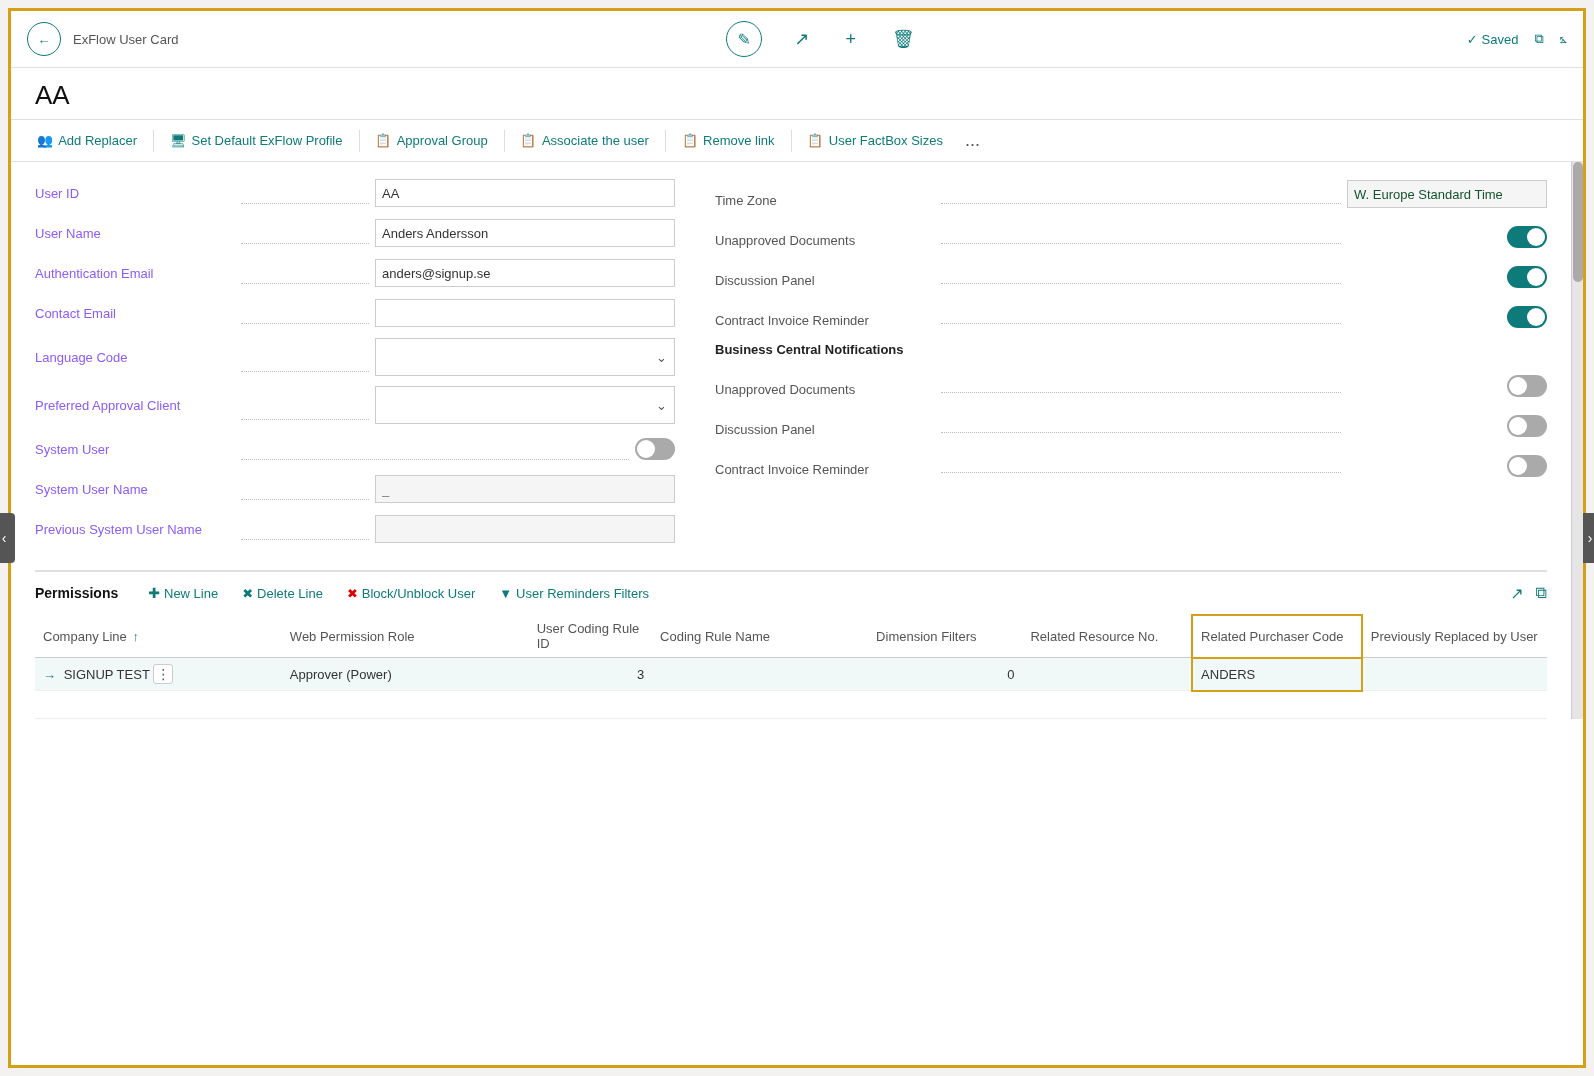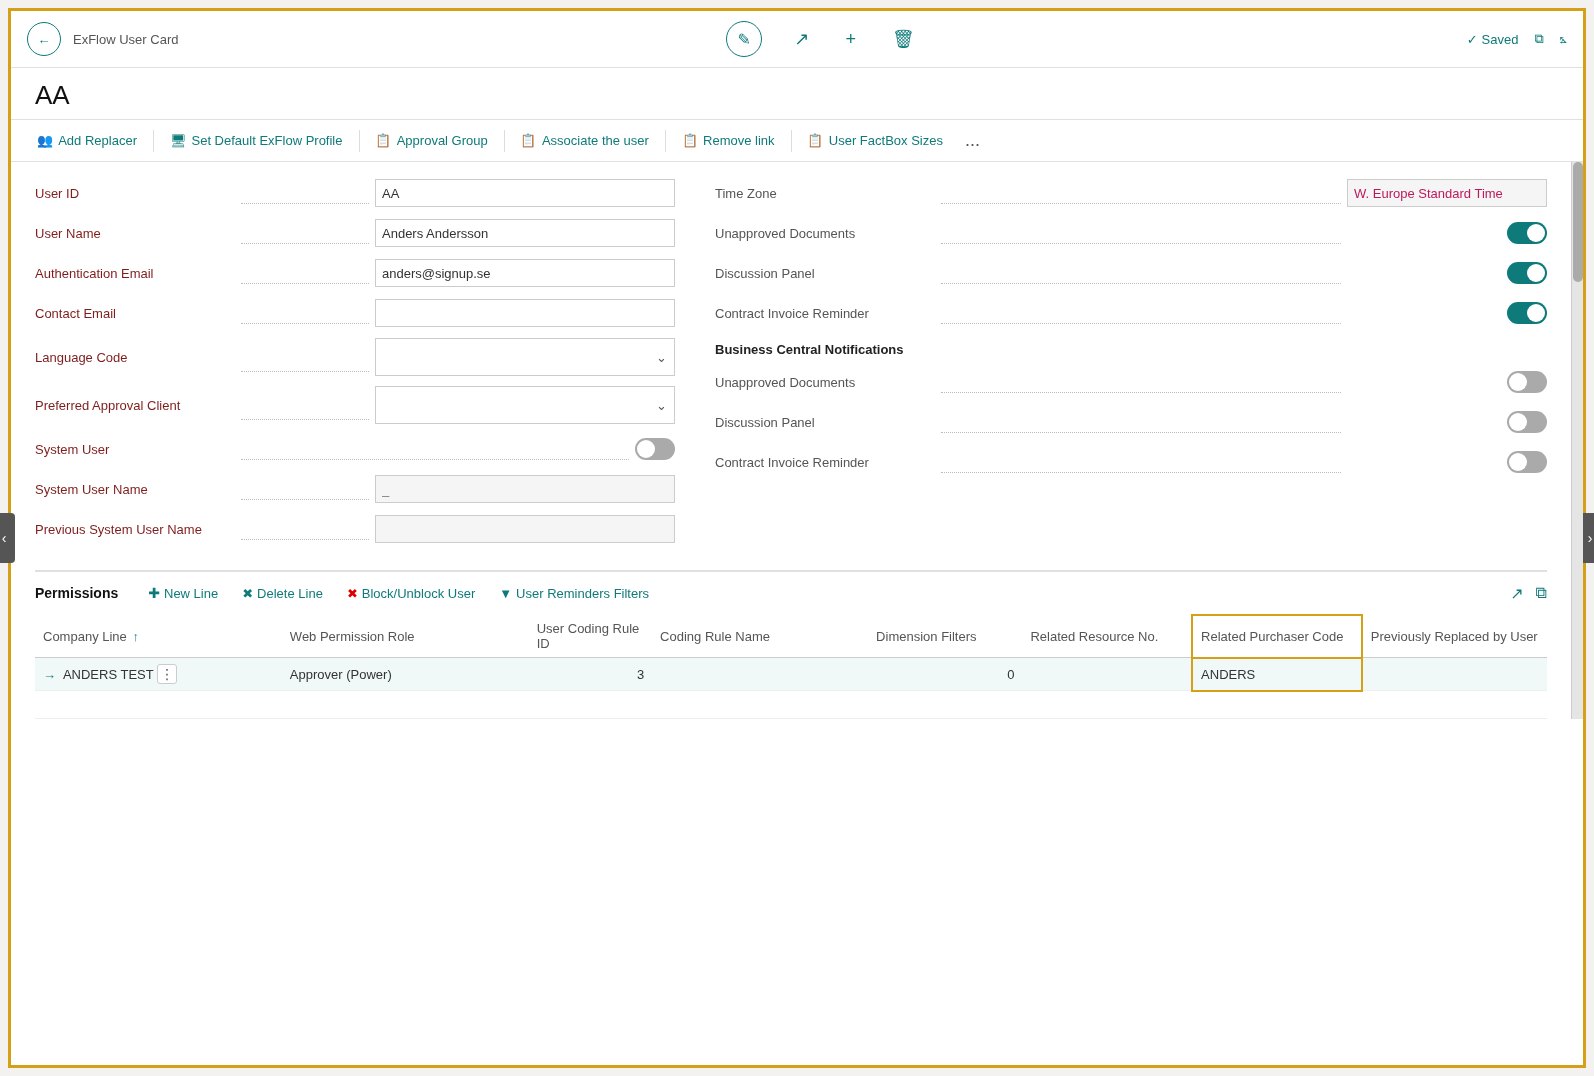--- a/index.html
+++ b/index.html
@@ -109,21 +109,21 @@
 
     .field-row {
       display: flex;
       align-items: center;
       margin-bottom: 10px;
       min-height: 30px;
     }
     .field-label {
       width: 200px;
       flex-shrink: 0;
-      color: #7f1d1d;
+      color: #8b5cf6;
       font-size: 13px;
       display: flex;
       align-items: center;
       gap: 2px;
       text-align: center;
     }
     .field-dots {
       flex: 1;
       border-bottom: 1px dotted #bbb;
       margin: 0 6px;
@@ -184,21 +184,21 @@
       position: absolute;
       top: 2px;
       transition: left 0.1s;
     }
     .toggle.on .toggle-knob { left: 20px; }
     .toggle.off .toggle-knob { left: 2px; }
 
     
     .right-field-row {
       display: flex;
-      align-items: center;
+      align-items: flex-end;
       margin-bottom: 10px;
       min-height: 30px;
     }
     .right-field-label {
       width: 220px;
       flex-shrink: 0;
       color: #555;
       font-size: 13px;
     }
     .right-field-dots {
@@ -212,21 +212,21 @@
       width: 200px;
       text-align: right;
     }
     .timezone-input {
       width: 200px;
       height: 28px;
       background: #f5f5f5;
       border: 1px solid #ccc;
       padding: 2px 6px;
       font-size: 13px;
-      color: #be185d;
+      color: #14532d;
     }
     .section-title {
       font-weight: 600;
       font-size: 13px;
       margin: 14px 0 10px 0;
       color: #222;
     }
 
     
     .permissions-section {
@@ -628,21 +628,21 @@
               </th>
               <th class="table-col-prev">
                 <span>Previously Replaced by User</span>
               </th>
             </tr>
           </thead>
           <tbody>
             <tr class="active-row">
               <td class="table-col-company">
                 <span class="row-arrow">→</span>
-                <span>ANDERS TEST</span>
+                <span>SIGNUP TEST</span>
                 <span class="row-menu-btn">⋮</span>
               </td>
               <td class="table-col-web-role">
                 <span>Approver (Power)</span>
               </td>
               <td class="table-col-user-coding" style="text-align:right;">
                 <span>3</span>
               </td>
               <td class="table-col-coding-name">
                 <span></span>

